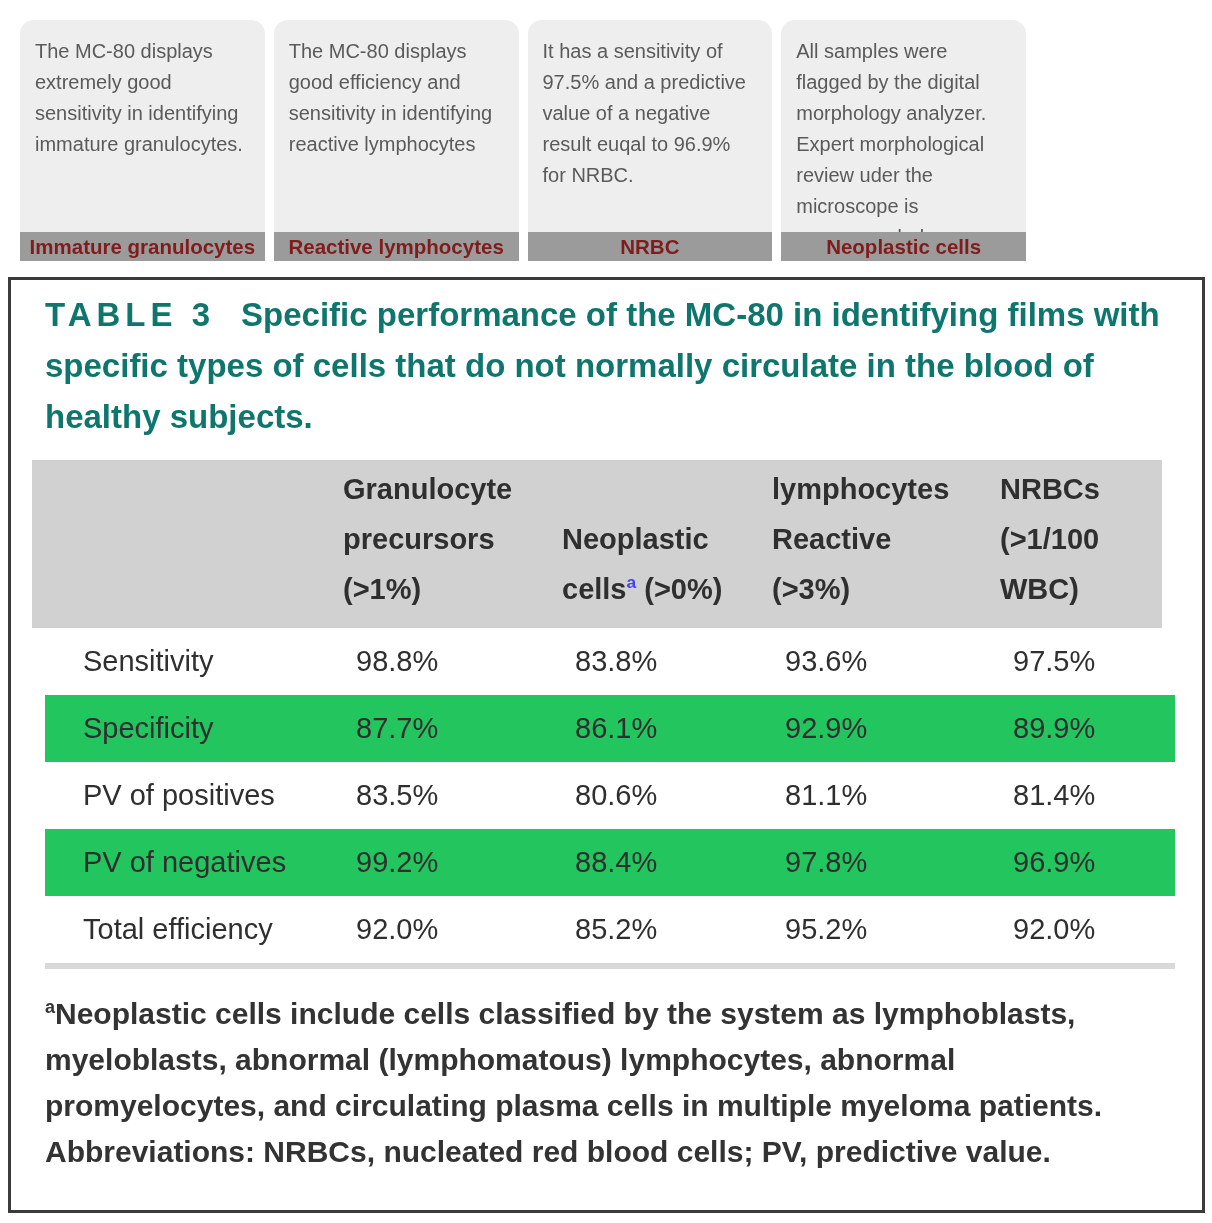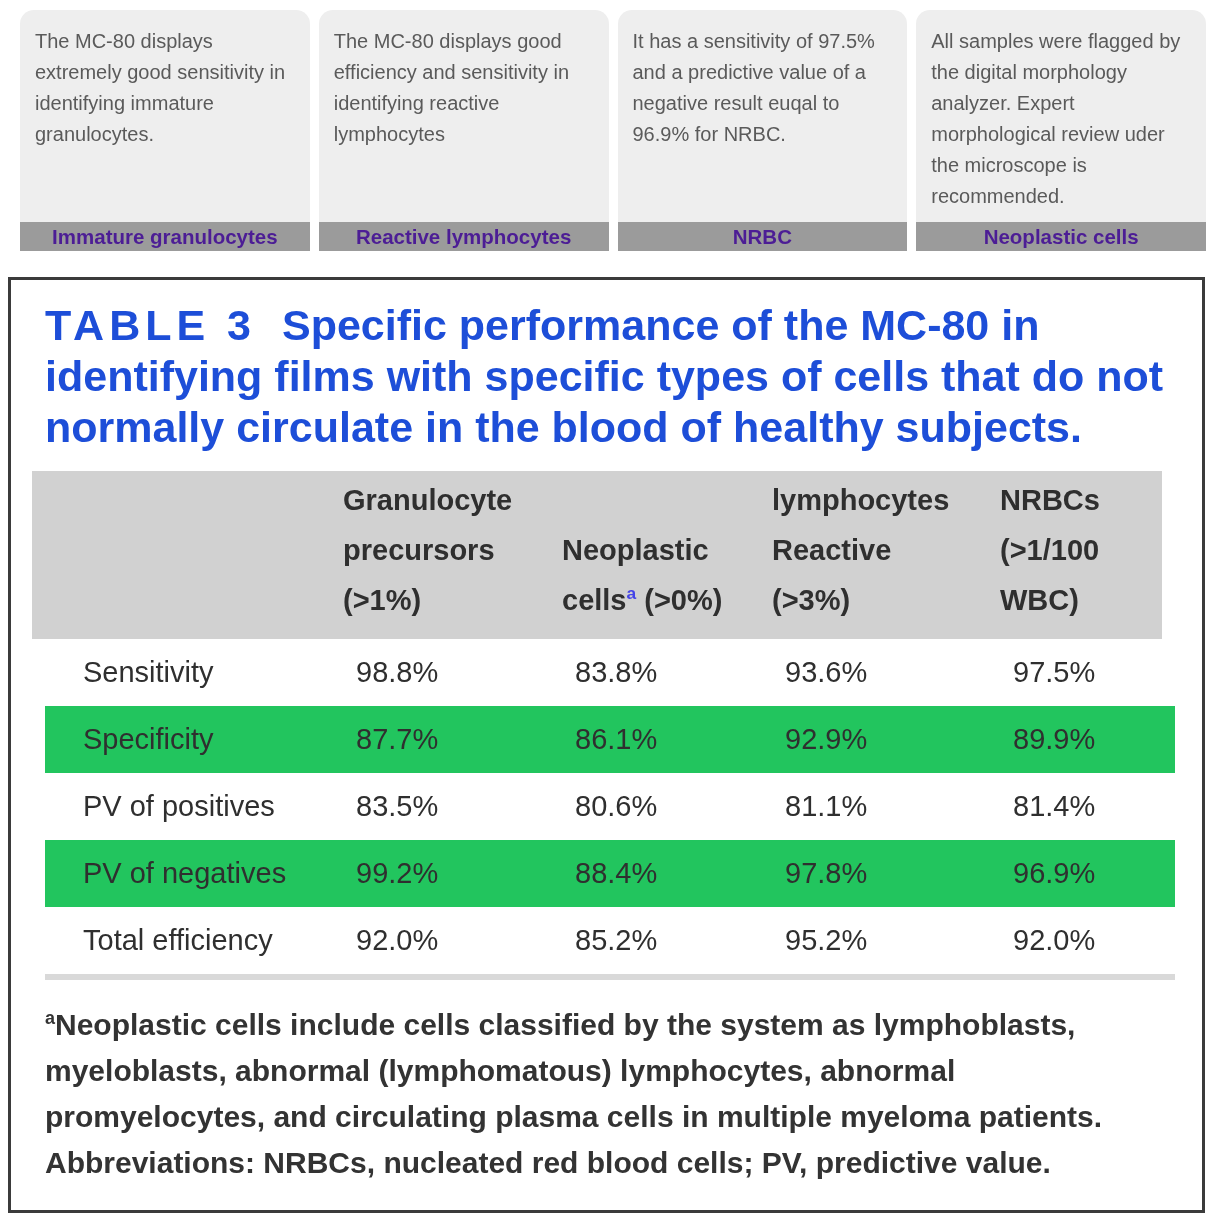--- a/index.html
+++ b/index.html
@@ -6,51 +6,51 @@
   html, body { background: #ffffff; }
   body {
     width: 1212px; height: 1223px;
     position: relative;
     font-family: "Liberation Sans", sans-serif;
     overflow: hidden;
   }
 
   
   .cards-row {
-    position: absolute; left: 20px; top: 10px;
-    width: 1186px; display: flex; gap: 9px;
+    position: absolute; left: 20px; top: 20px;
+    width: 1006px; display: flex; gap: 9px;
   }
   .card { flex: 1; display: flex; flex-direction: column; }
   .card-body {
     background: #eeeeee;
     border-radius: 14px 14px 0 0;
     height: 212px;
     padding: 16px 16px 0 15px;
     font-size: 20px; line-height: 31px;
     color: #5a5a5a;
   }
   .card-footer {
-    background: #9b9b9b; color: #4c1d95;
+    background: #9b9b9b; color: #7f1d1d;
     height: 29px;
     display: flex; align-items: center; justify-content: center;
     font-size: 20.5px; font-weight: 700;
   }
 
   
   .panel {
     position: absolute; left: 8px; top: 277px;
     width: 1197px; height: 936px;
     border: 3px solid #3b3b3b;
     background: #ffffff;
     overflow: hidden;
   }
   .panel-title {
-    margin: 20px 38px 0 34px;
-    font-size: 43px; line-height: 51px;
-    font-weight: 700; color: #1d4ed8;
+    margin: 9px 38px 0 34px;
+    font-size: 33px; line-height: 51px;
+    font-weight: 700; color: #0f766e;
   }
   .table-label { letter-spacing: 5px; margin-right: 26px; }
 
   .grid {
     display: grid;
     grid-template-columns: 311px 219px 210px 228px 162px;
   }
   .thead {
     margin: 18px 0 0 21px; width: 1130px; height: 168px;
     background: #d1d1d1;

